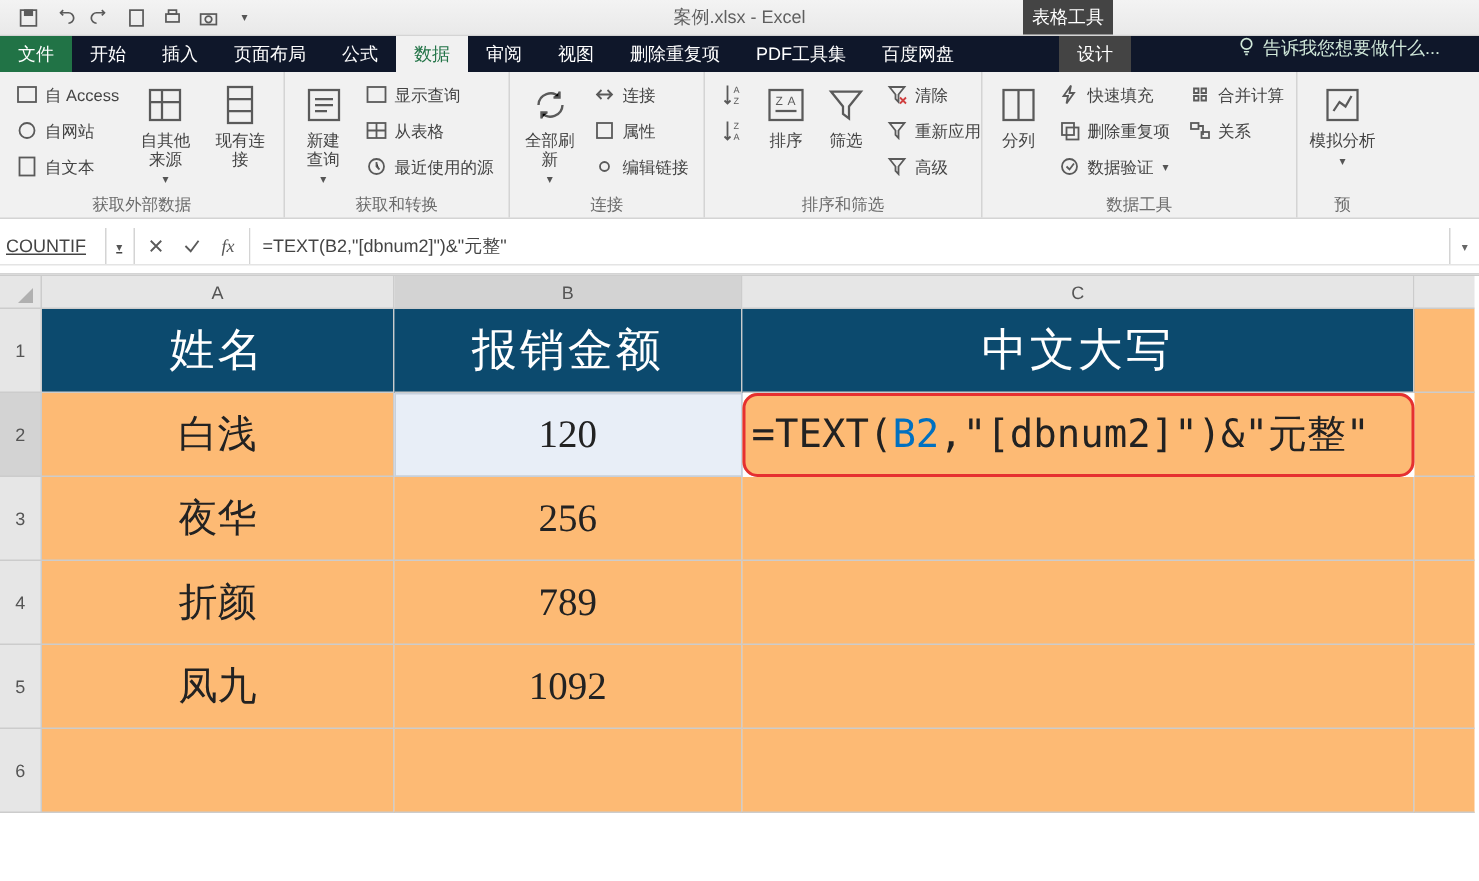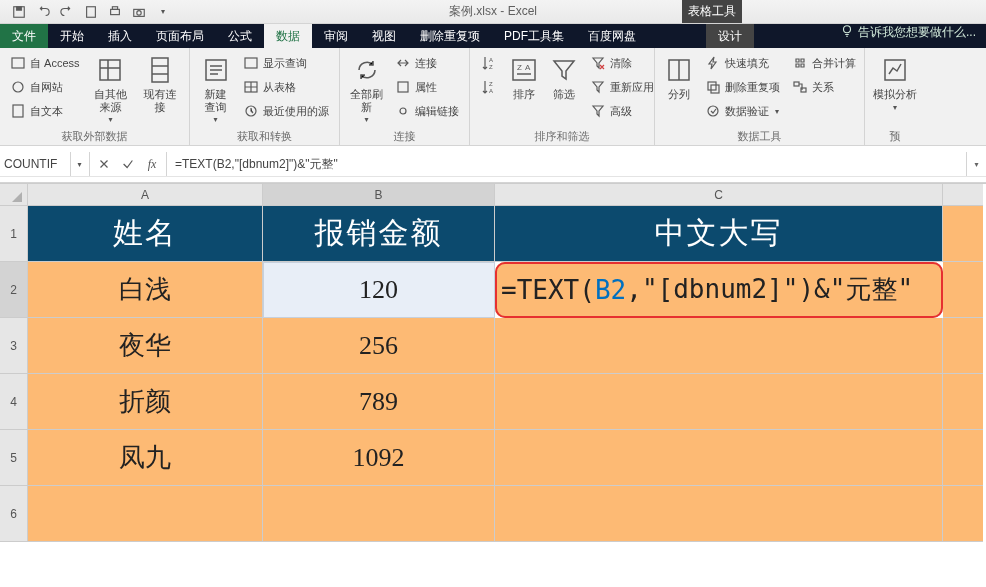--- a/index.html
+++ b/index.html
@@ -76,21 +76,21 @@
     background: #217346;
   }
   .tab.context {
     position: absolute;
     right: 232px;
     background: #444444;
     height: 100%;
   }
   .tell-me {
     position: absolute;
-    right: 10px;
+    right: 26px;
     display: flex;
     align-items: center;
     gap: 4px;
     color: #d0e8d9;
     font-size: 12px;
   }
   .tell-me svg { width: 14px; height: 14px; }
 
   
   .ribbon {
@@ -159,20 +159,21 @@
     display: flex;
     align-items: stretch;
     font-size: 12px;
     color:#444;
   }
   .name-box {
     width: 90px;
     border-right: 1px solid #d4d4d4;
     display: flex;
     align-items: center;
+    text-decoration: underline;
   }
   .name-box input {
     border: none;
     outline: none;
     width: 70px;
     padding-left: 4px;
     font-size: 12px;
     color:#444;
   }
   .name-box .dd {

